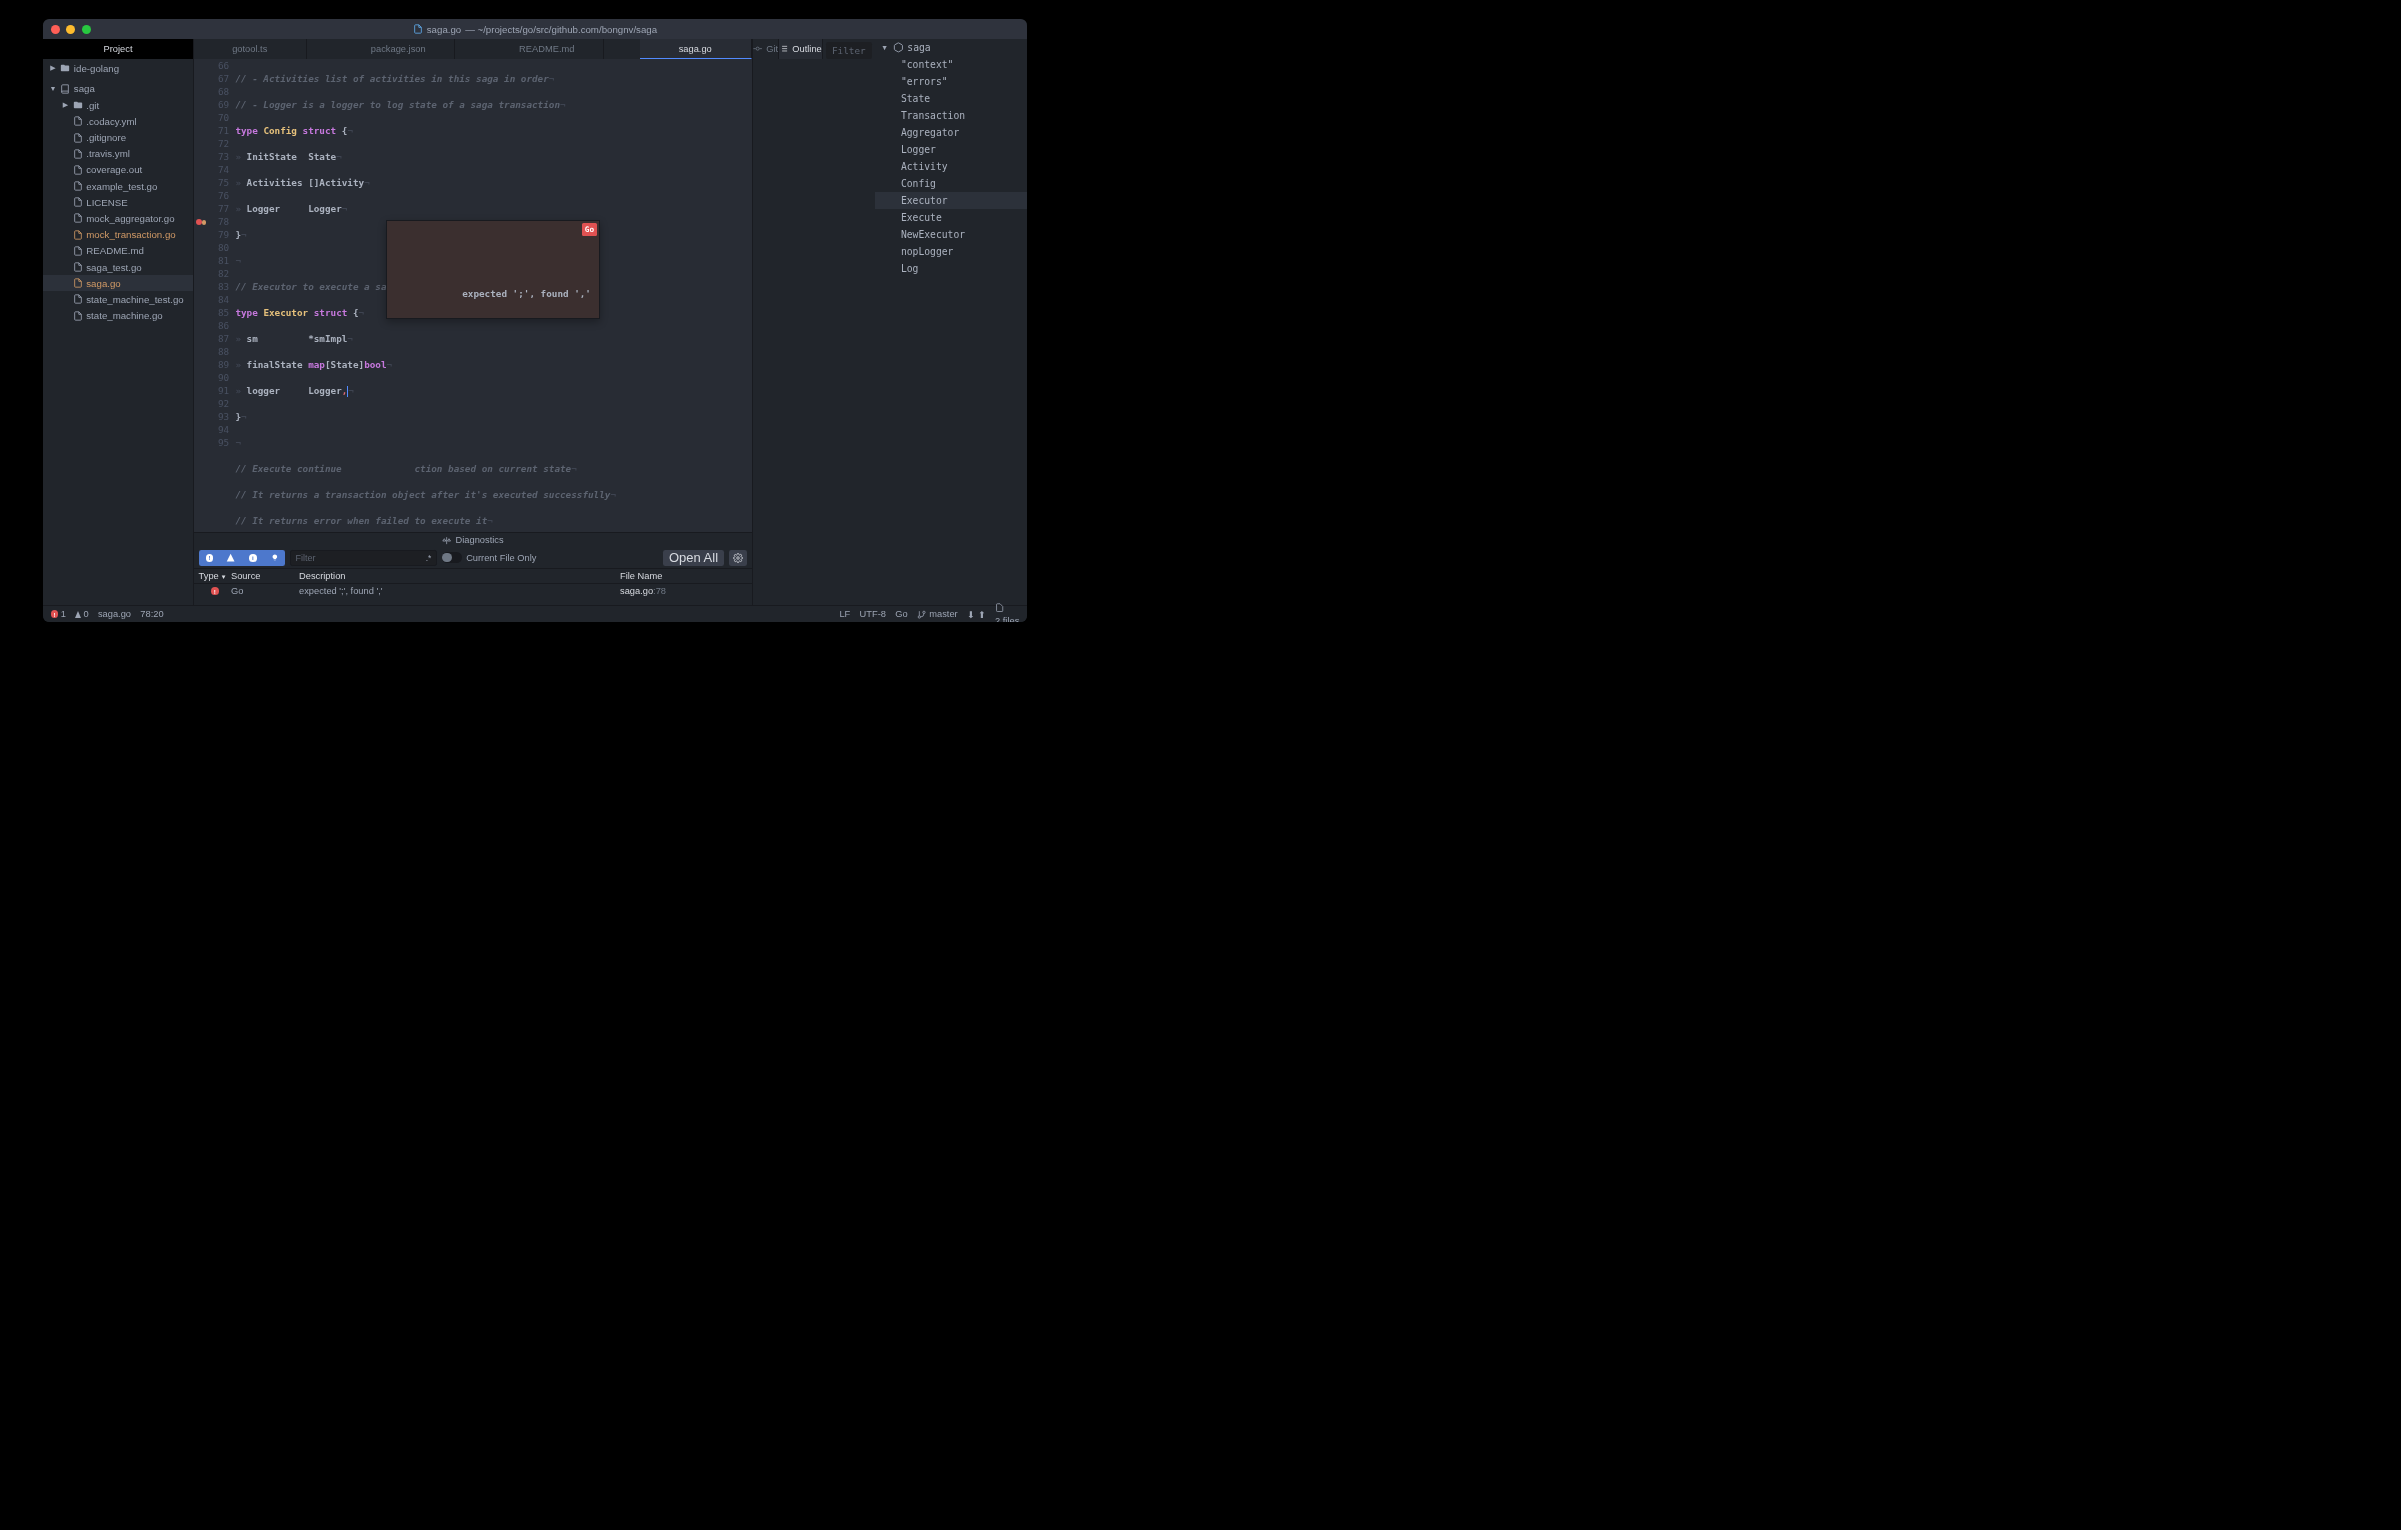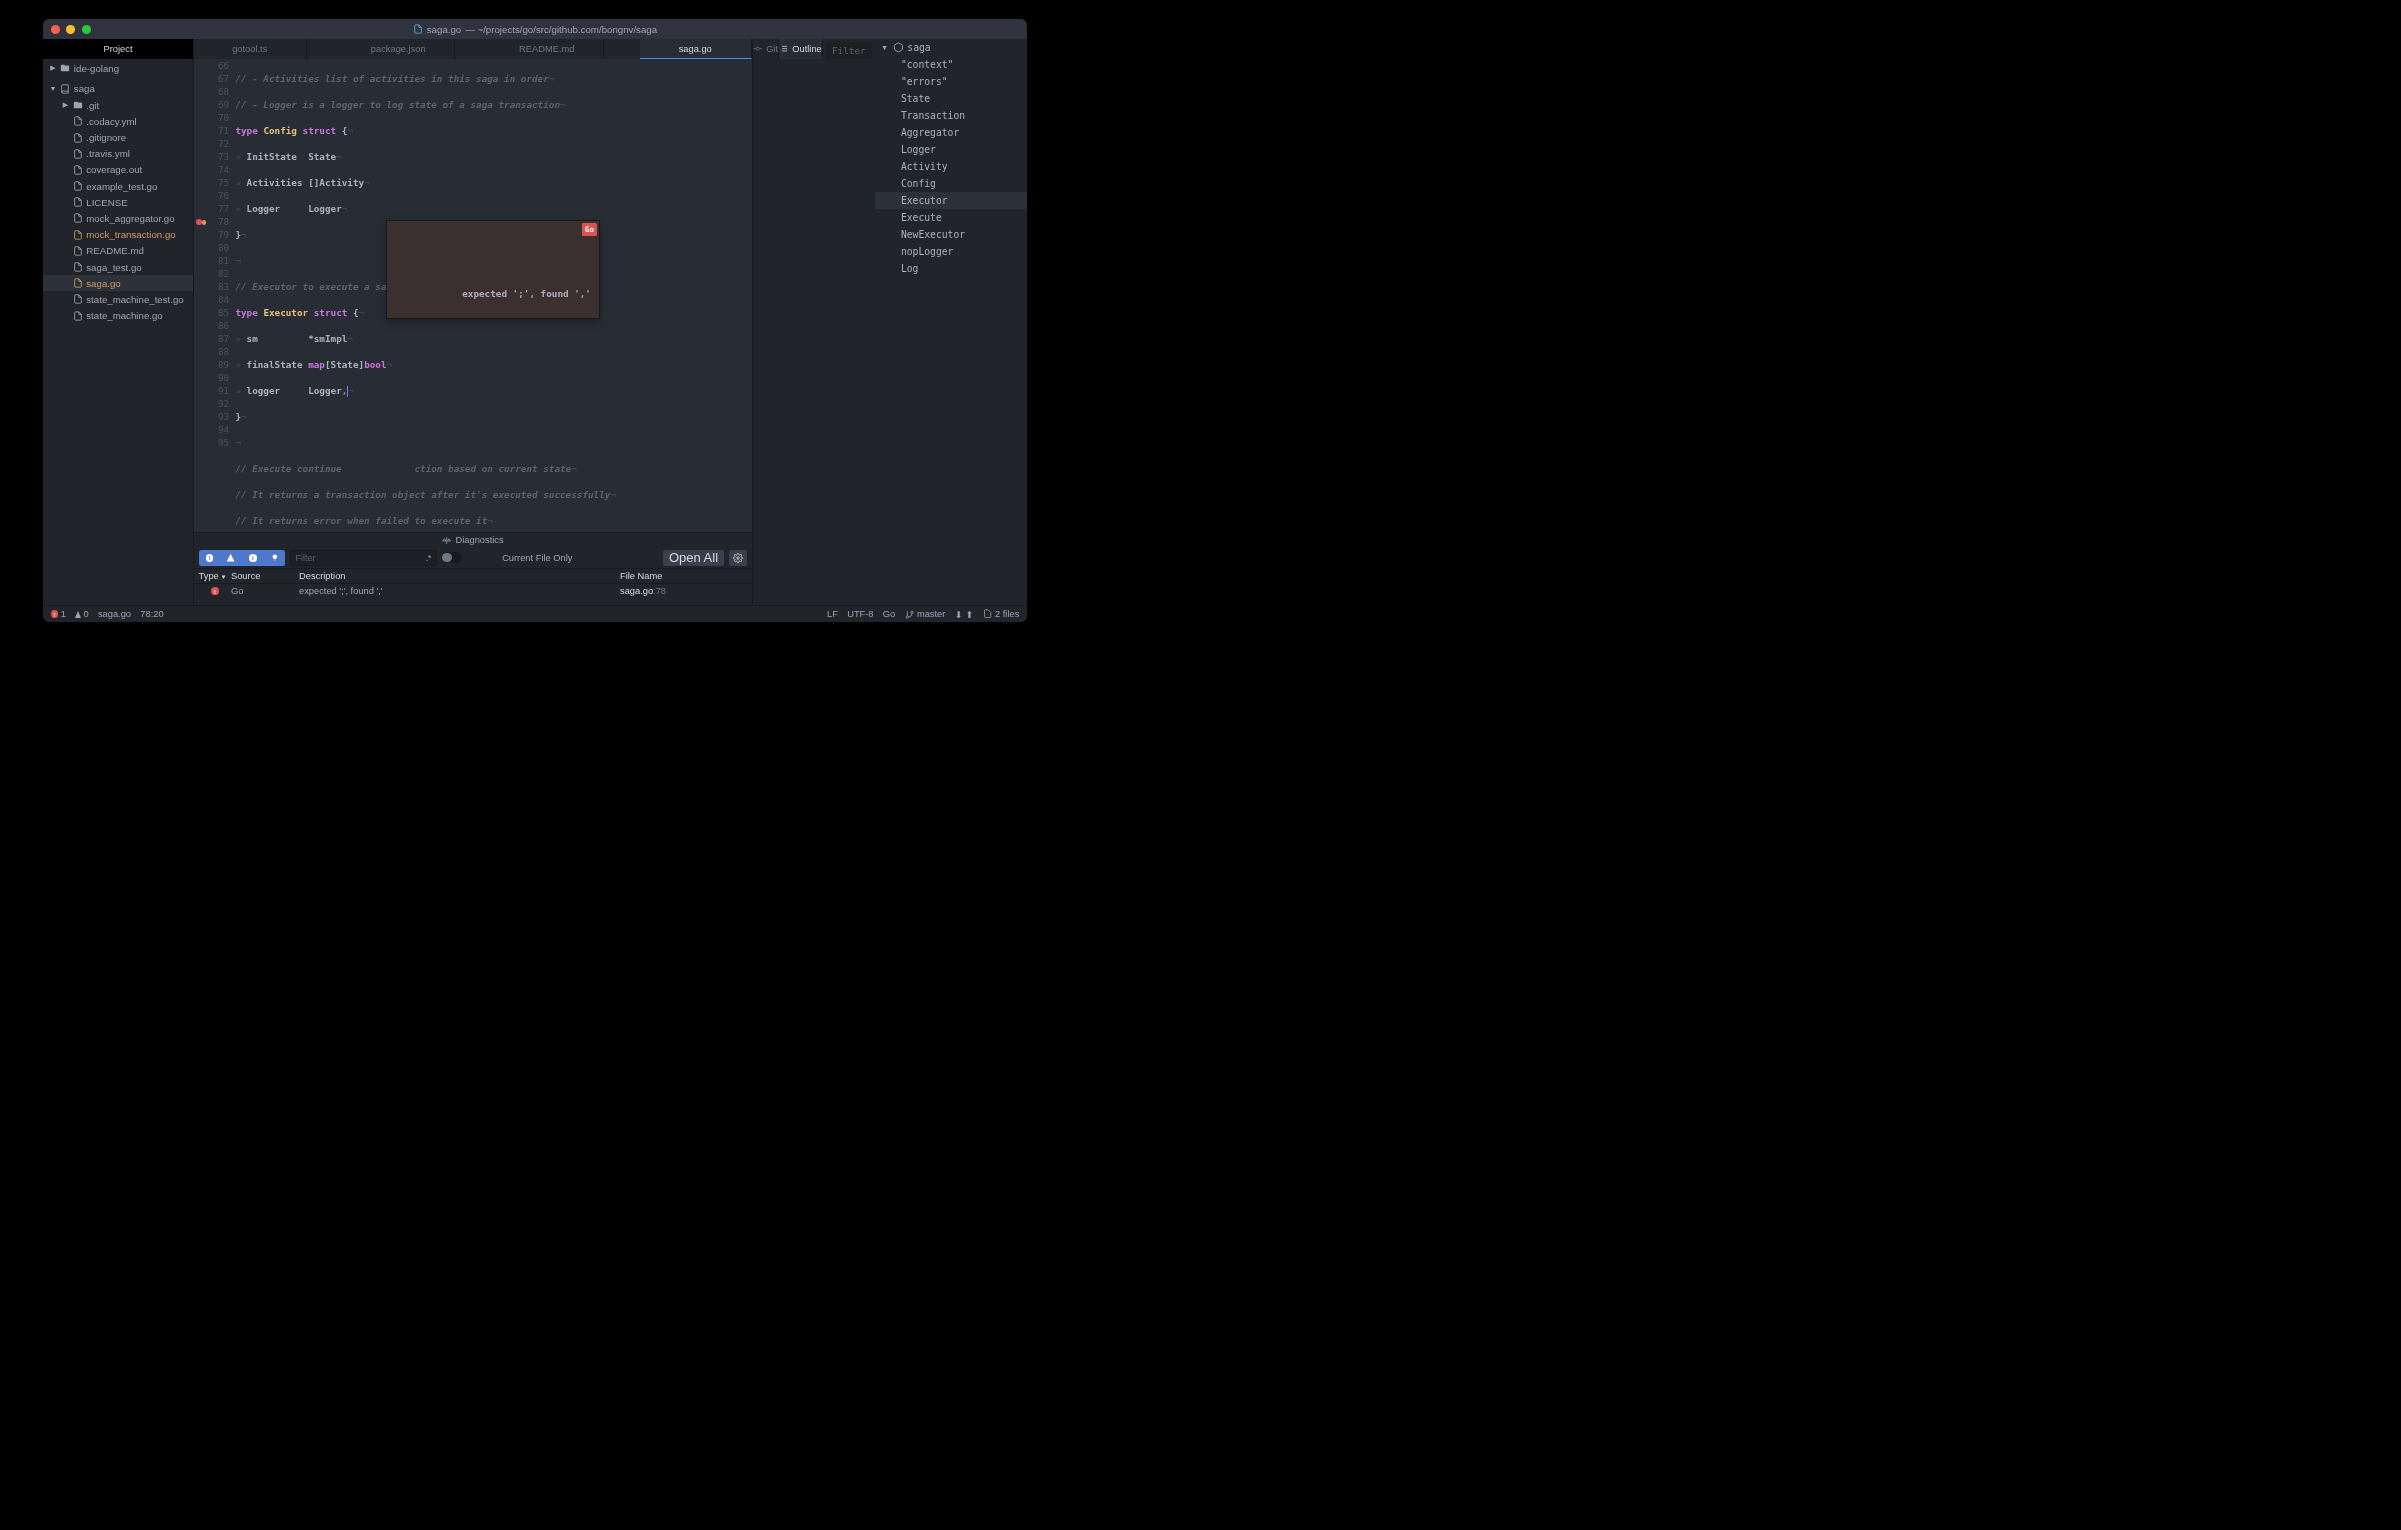--- a/index.html
+++ b/index.html
@@ -216,21 +216,21 @@
     background:#1d1f23;border:0.8px solid #181a1f;border-radius:2.3px;
     height:16.2px;flex:0 0 147px;padding:0 4.6px;
     display:flex;align-items:center;font-size:9px;color:#5c6370;
     position:relative;
   }
   .diag-filter .rx{position:absolute;right:4.6px;color:#9da5b4;font-size:8.5px;}
   .toggle{
     width:20px;height:10.8px;background:#181a1f;border-radius:5.4px;position:relative;
   }
   .toggle .knob{width:9.3px;height:9.3px;background:#6f7885;border-radius:50%;position:absolute;top:0.8px;left:0.8px;}
-  .diag-tools .label{font-size:9.3px;color:#9da5b4;margin-left:36px;}
+  .diag-tools .label{font-size:9.3px;color:#9da5b4;}
   .diag-spacer{flex:1;}
   .btn-text{
     background:#3a3f4b;border-radius:2.3px;height:16.2px;padding:0 6.2px;
     font-size:13px;color:#d7dae0;display:flex;align-items:center;cursor:pointer;
   }
   .diag-table-head{
     display:flex;height:15.5px;align-items:center;font-size:9.3px;color:#d7dae0;
     border-top:0.8px solid #181a1f;border-bottom:0.8px solid #181a1f;
   }
   .diag-col-type{width:37px;padding-left:4.6px;}
@@ -725,21 +725,21 @@
       <svg width="9.3" height="9.3" viewBox="0 0 24 24" fill="none" stroke="#9da5b4" stroke-width="2">
           <line x1="6" y1="3" x2="6" y2="15"></line>
           <circle cx="18" cy="6" r="3"></circle>
           <circle cx="6" cy="18" r="3"></circle>
           <path d="M18 9a9 9 0 0 1-9 9"></path>
         </svg>
       <span>master</span>
     </span>
     <span>⬇</span>
     <span style="margin-left:-6.2px;">⬆</span>
-    <span style="display:flex;align-items:flex-start;gap:3.1px;">
+    <span style="display:flex;align-items:flex-start;gap:3.1px;flex-direction:column;">
       <svg width="9.3" height="9.3" viewBox="0 0 24 24" fill="none" stroke="#9da5b4" stroke-width="2">
           <path d="M13 2H6a2 2 0 0 0-2 2v16a2 2 0 0 0 2 2h12a2 2 0 0 0 2-2V9z"></path>
         </svg>
       <span>2 files</span>
     </span>
   </div>
 </div>
 
 
 </body></html>

